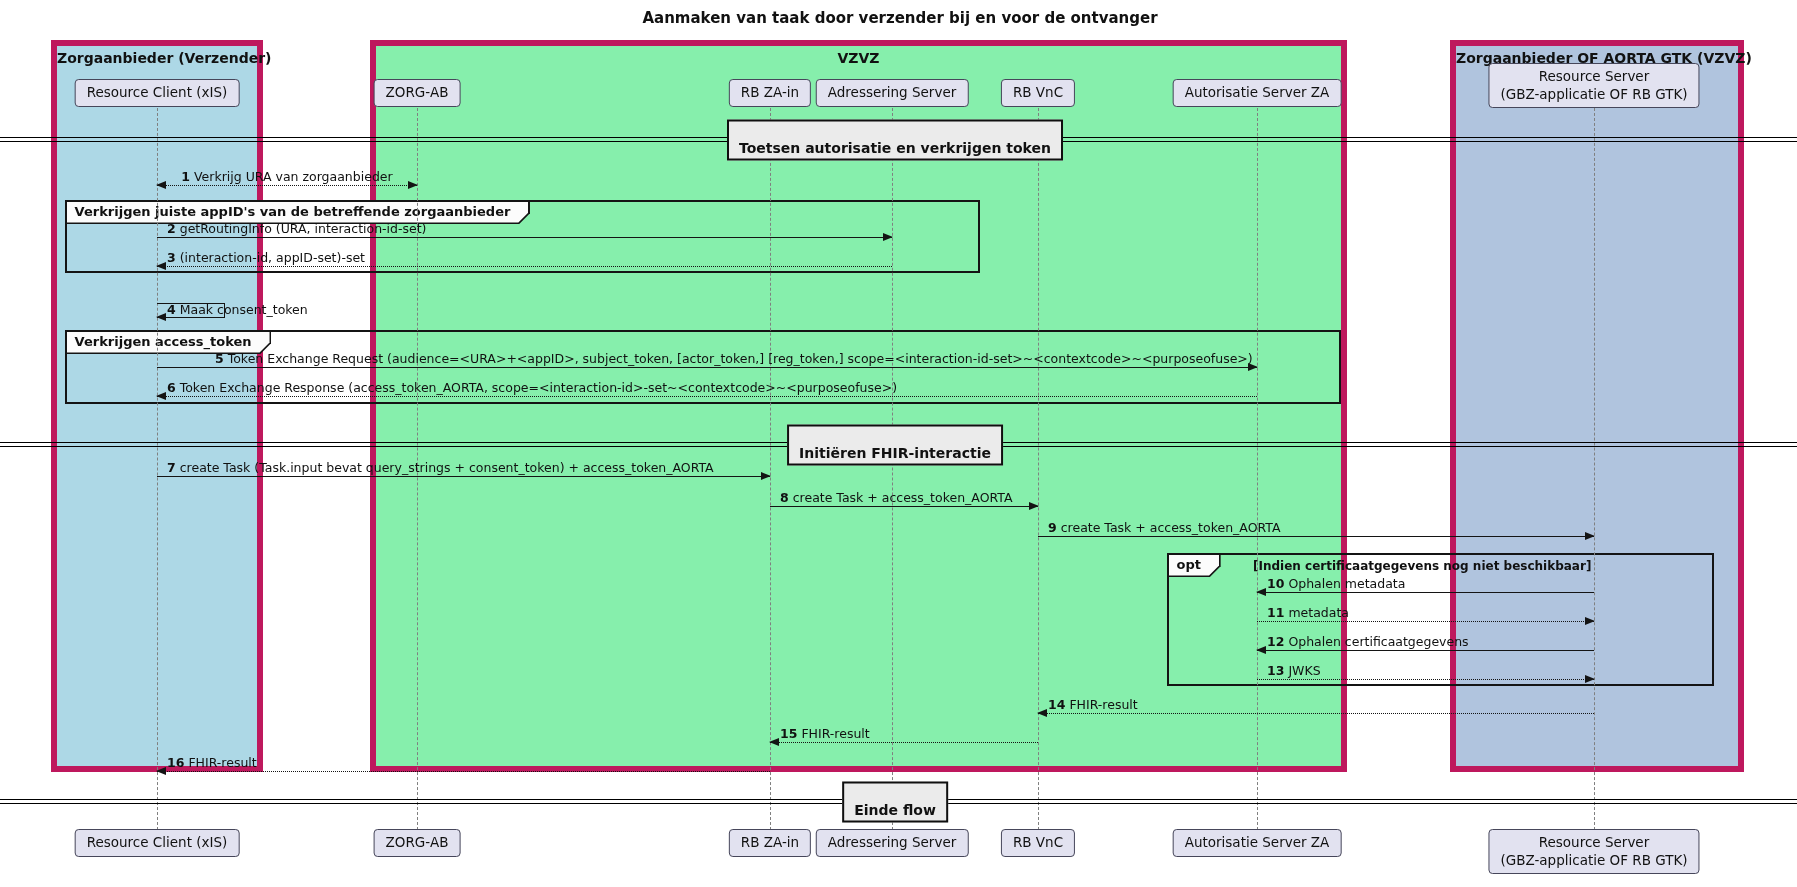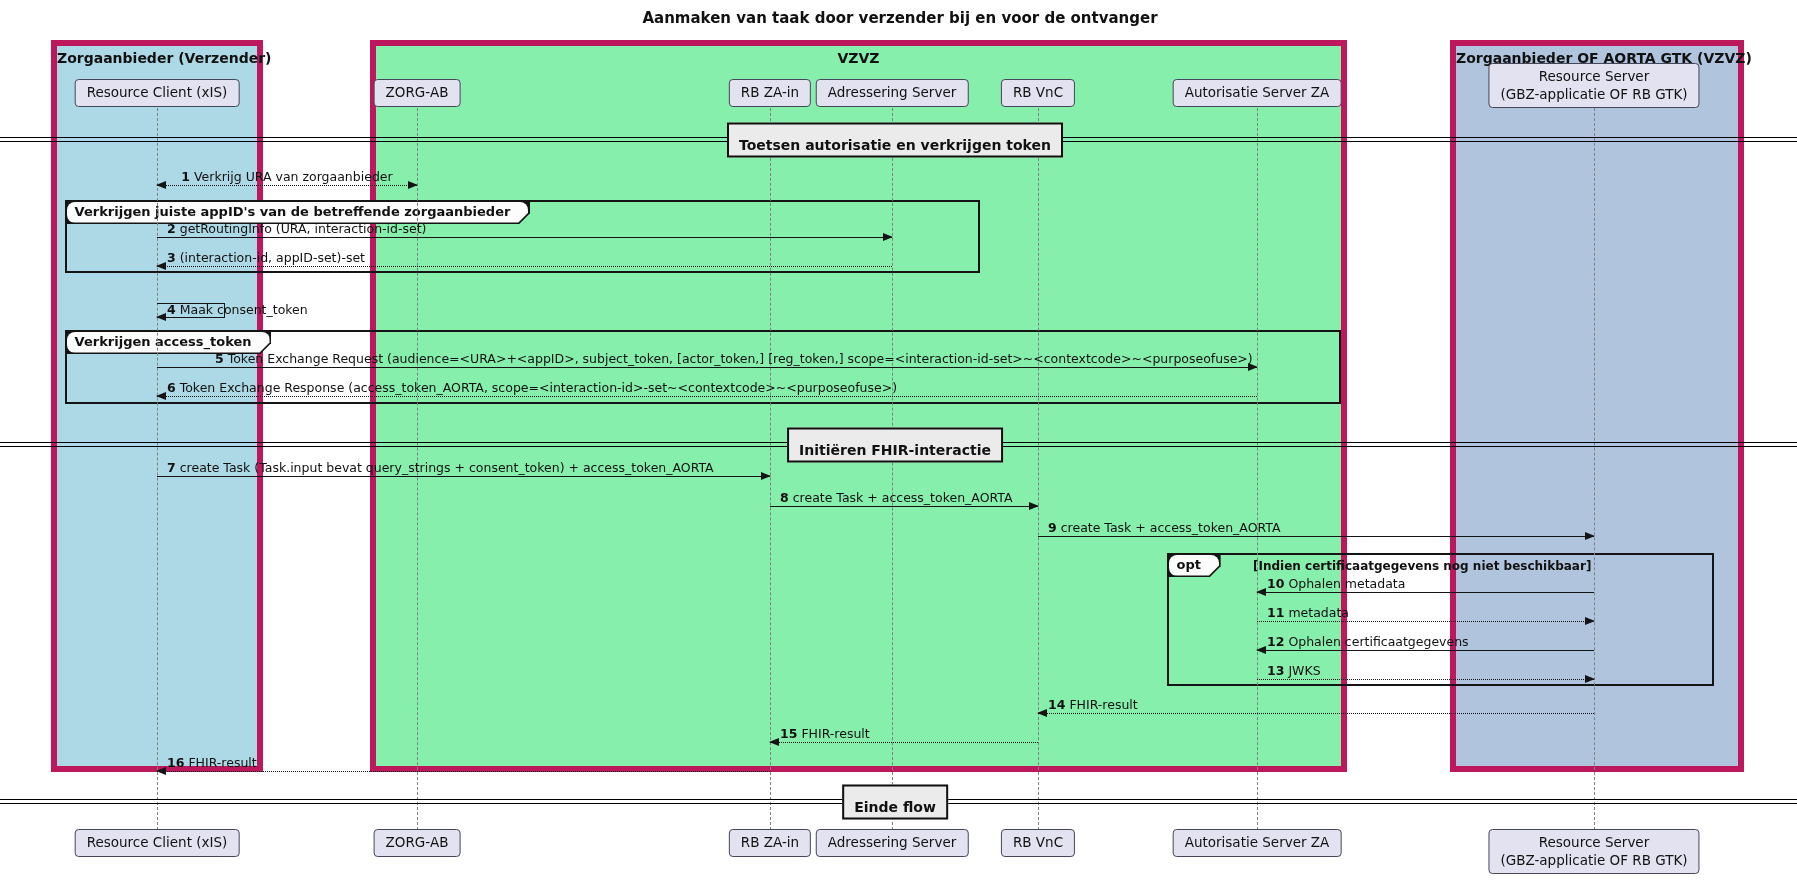--- a/index.html
+++ b/index.html
@@ -15,27 +15,27 @@
   .f-receiver{left:1450px;width:294px;background:#B0C4DE;}
   
   .lifeline{position:absolute;top:108px;height:722px;width:0;border-left:1px dashed #808080;}
   
   .pbox{position:absolute;transform:translateX(-50%);background:#E2E2F0;border:1px solid #46465a;
         border-radius:4px;padding:4px 11px;font-size:13.5px;line-height:1.3;text-align:center;white-space:pre;}
   
   .divline{position:absolute;left:0;width:1797px;height:5px;border-top:1.5px solid #000;
            border-bottom:1.5px solid #000;box-sizing:border-box;}
   .divlabel{position:absolute;transform:translate(-50%,-50%);background:#EBEBEB;border:2px solid #0f0f0f;
-            padding:12px 10px 3px;font-weight:bold;font-size:14px;white-space:pre;}
+            padding:18px 10px 3px;font-weight:bold;font-size:14px;white-space:pre;}
   
   .group{position:absolute;border:2px solid #141414;box-sizing:border-box;}
   .ghead{position:absolute;left:-2px;top:-2px;background:#141414;padding:1.6px;
          clip-path:polygon(0 0,100% 0,100% calc(100% - 11px),calc(100% - 11px) 100%,0 100%);}
   .ghead-in{background:#fcfcfc;padding:2px 18px 4px 8px;font-weight:bold;font-size:13px;white-space:pre;
-            clip-path:polygon(0 0,100% 0,100% calc(100% - 10px),calc(100% - 10px) 100%,0 100%);border-radius:8px;}
+            clip-path:polygon(0 0,100% 0,100% calc(100% - 10px),calc(100% - 10px) 100%,0 100%);}
   .gcond{position:absolute;font-weight:bold;font-size:12px;white-space:pre;}
   
   .msg{position:absolute;white-space:pre;font-size:12.5px;}
   .msg b{margin-right:4px;}
   .aline{position:absolute;height:0;border-top:1.3px solid #141414;}
   .aline.dot{border-top-style:dotted;}
   .ah{position:absolute;width:0;height:0;border-top:4px solid transparent;border-bottom:4px solid transparent;}
   .ah.r{right:-1px;top:-4.6px;border-left:10px solid #141414;}
   .ah.l{left:-1px;top:-4.6px;border-right:10px solid #141414;}
   .selfmsg{position:absolute;width:68px;height:15px;border:1.3px solid #141414;border-left:none;box-sizing:border-box;}

